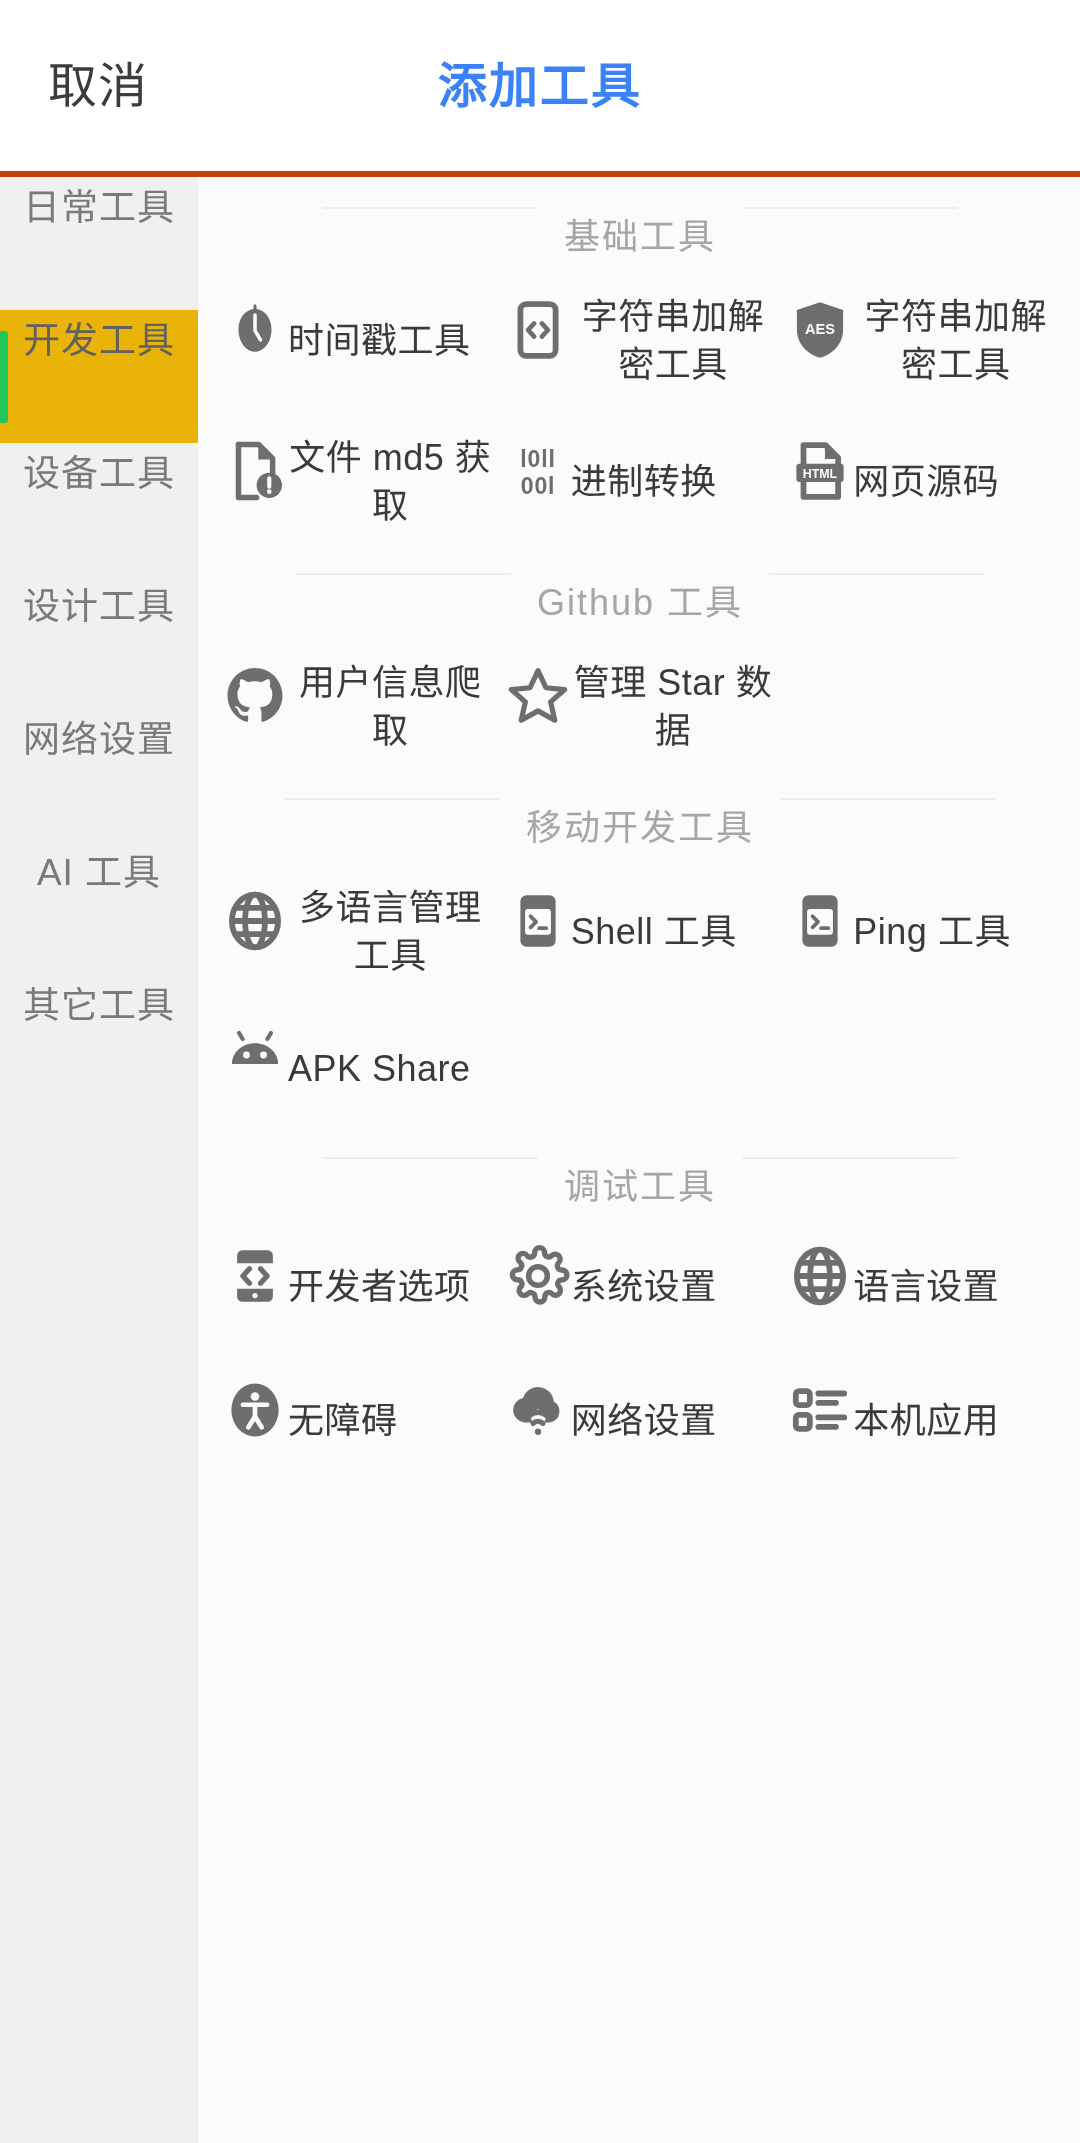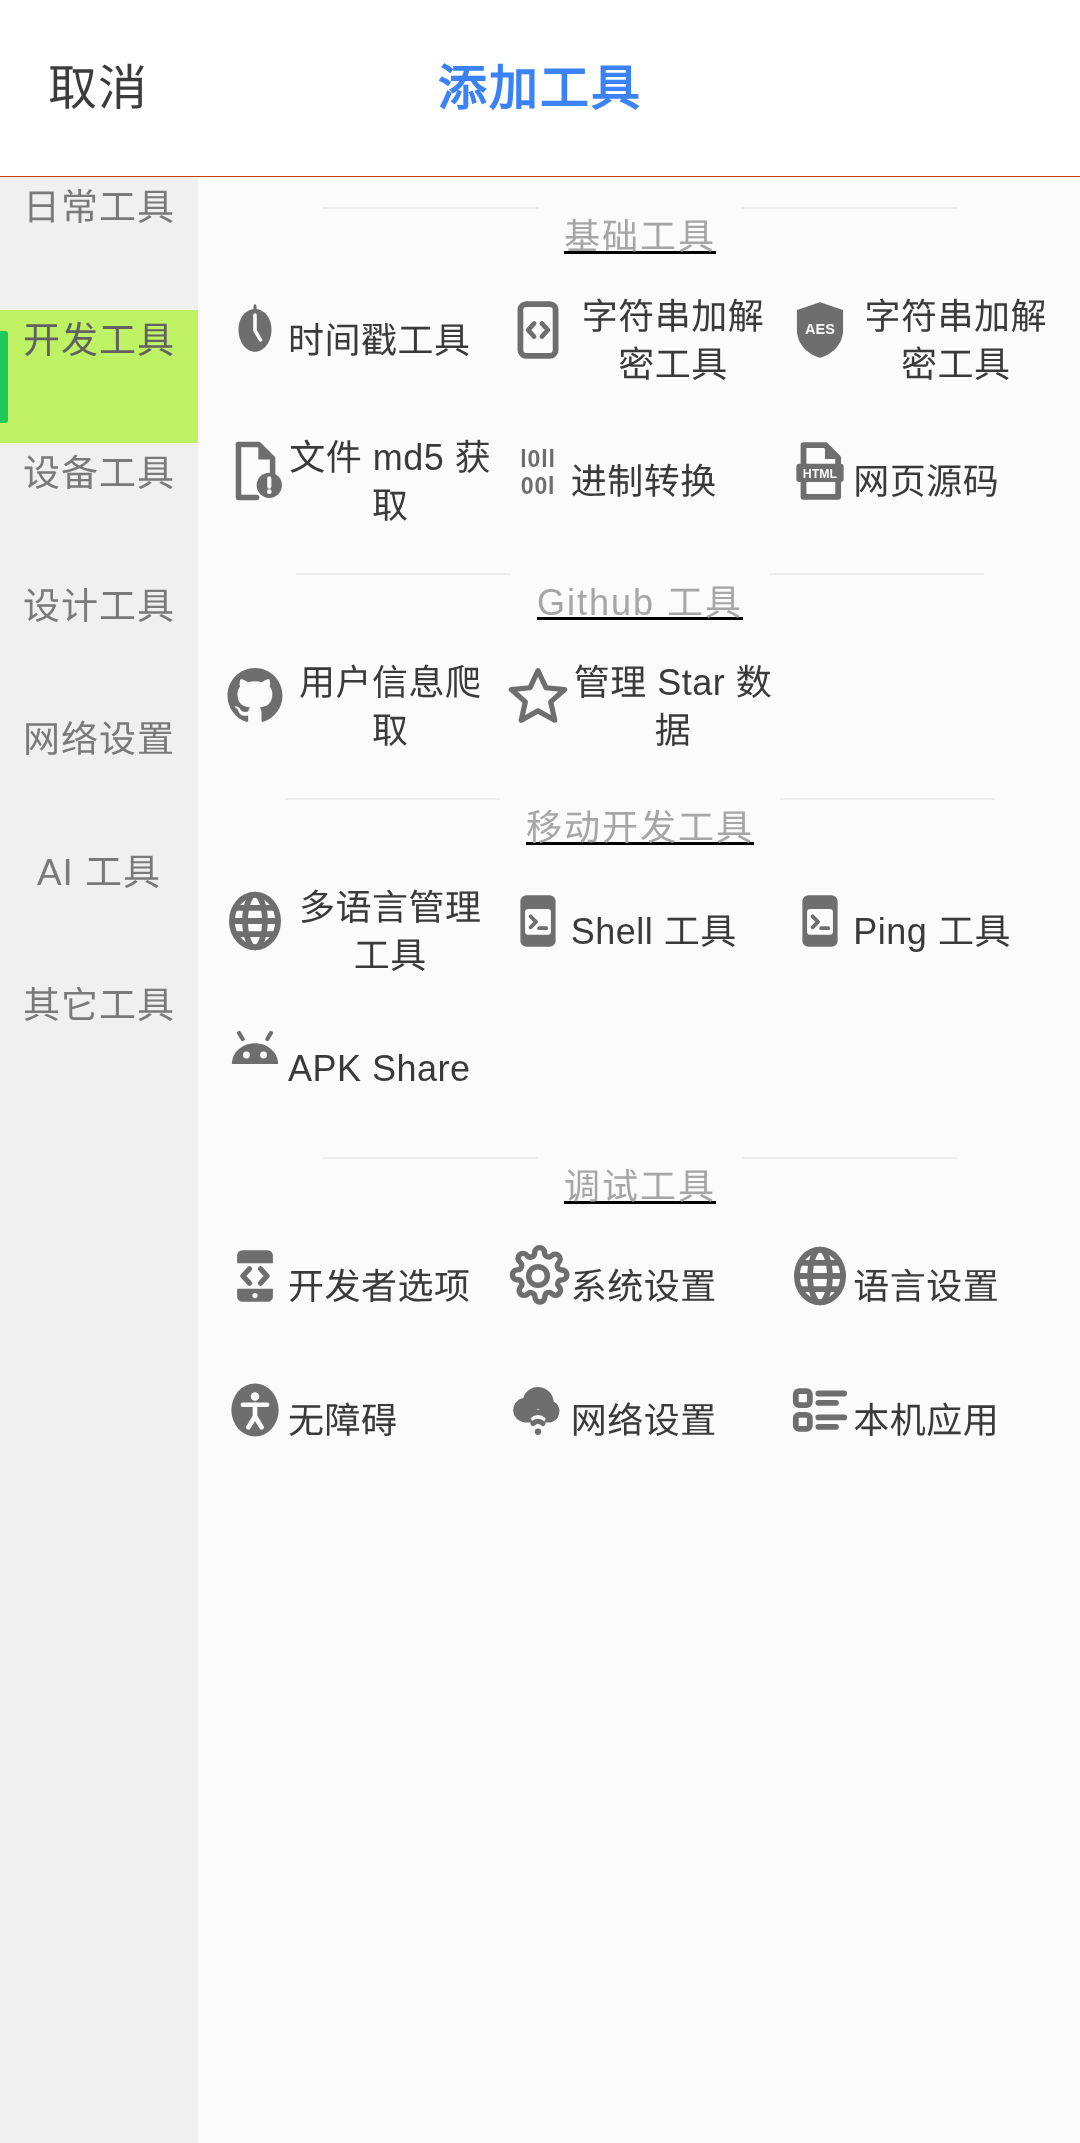--- a/index.html
+++ b/index.html
@@ -19,21 +19,21 @@
   }
 
   
   .header {
     height: 177px;
     flex: 0 0 177px;
     background: #ffffff;
     position: relative;
     display: flex;
     align-items: center;
-    border-bottom: 1px solid #c2410c;
+    border-bottom: 6px solid #c2410c;
   }
   .cancel-btn {
     position: absolute;
     left: 48px;
     top: 50%;
     transform: translateY(-50%);
     font-size: 49px;
     color: #3c3c3c;
     letter-spacing: 1px;
     line-height: 1;
@@ -79,21 +79,21 @@
     align-items: flex-start;
     justify-content: center;
     position: relative;
     font-size: 37px;
     color: #7a7a7a;
     letter-spacing: 1px;
     cursor: pointer;
     background: #f0f0f0;
   }
   .side-item.active {
-    background: #bef264;
+    background: #eab308;
     color: #616161;
   }
   .side-item.active::before {
     content: "";
     position: absolute;
     left: 0;
     top: 50%;
     transform: translateY(-50%);
     width: 8px;
     height: 92px;
@@ -108,21 +108,20 @@
     padding: 0 16px 0 18px;
     overflow: hidden;
   }
 
   .section-header {
     display: flex;
     align-items: flex-start;
     justify-content: center;
     gap: 26px;
     padding: 30px 18px 8px 18px;
-    text-decoration: underline;
   }
   .section-header .rule {
     flex: 1 1 auto;
     height: 2px;
     background: #ededed;
     max-width: 215px;
   }
   .section-header .s-title {
     font-size: 36px;
     color: #a6a6a6;

